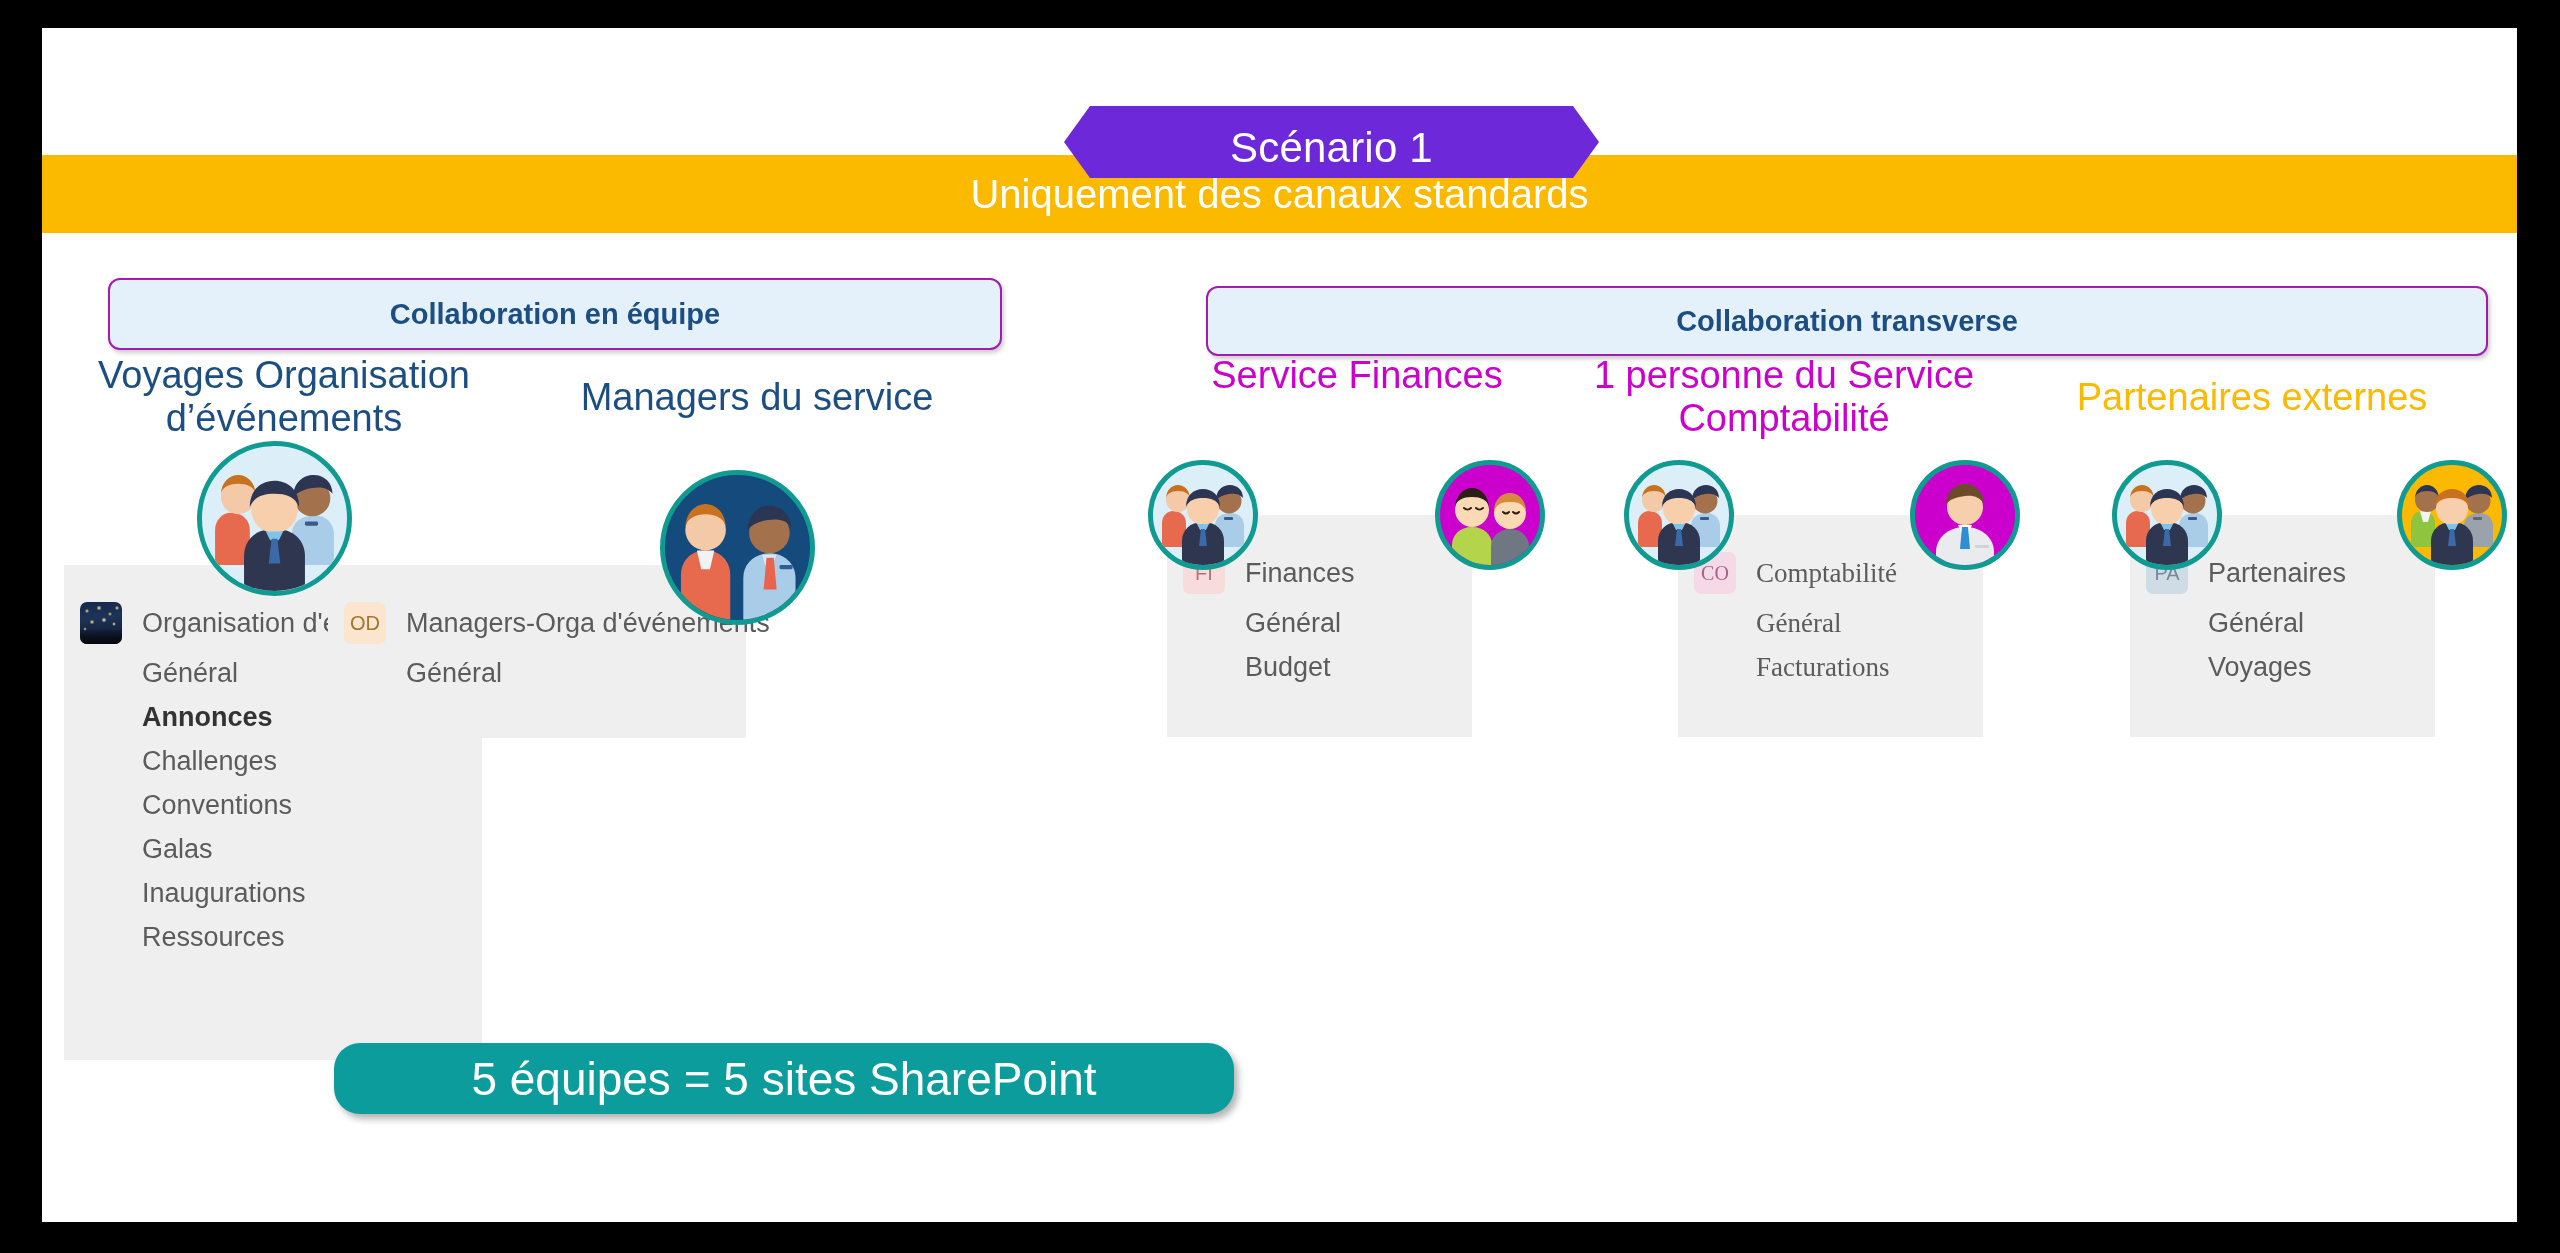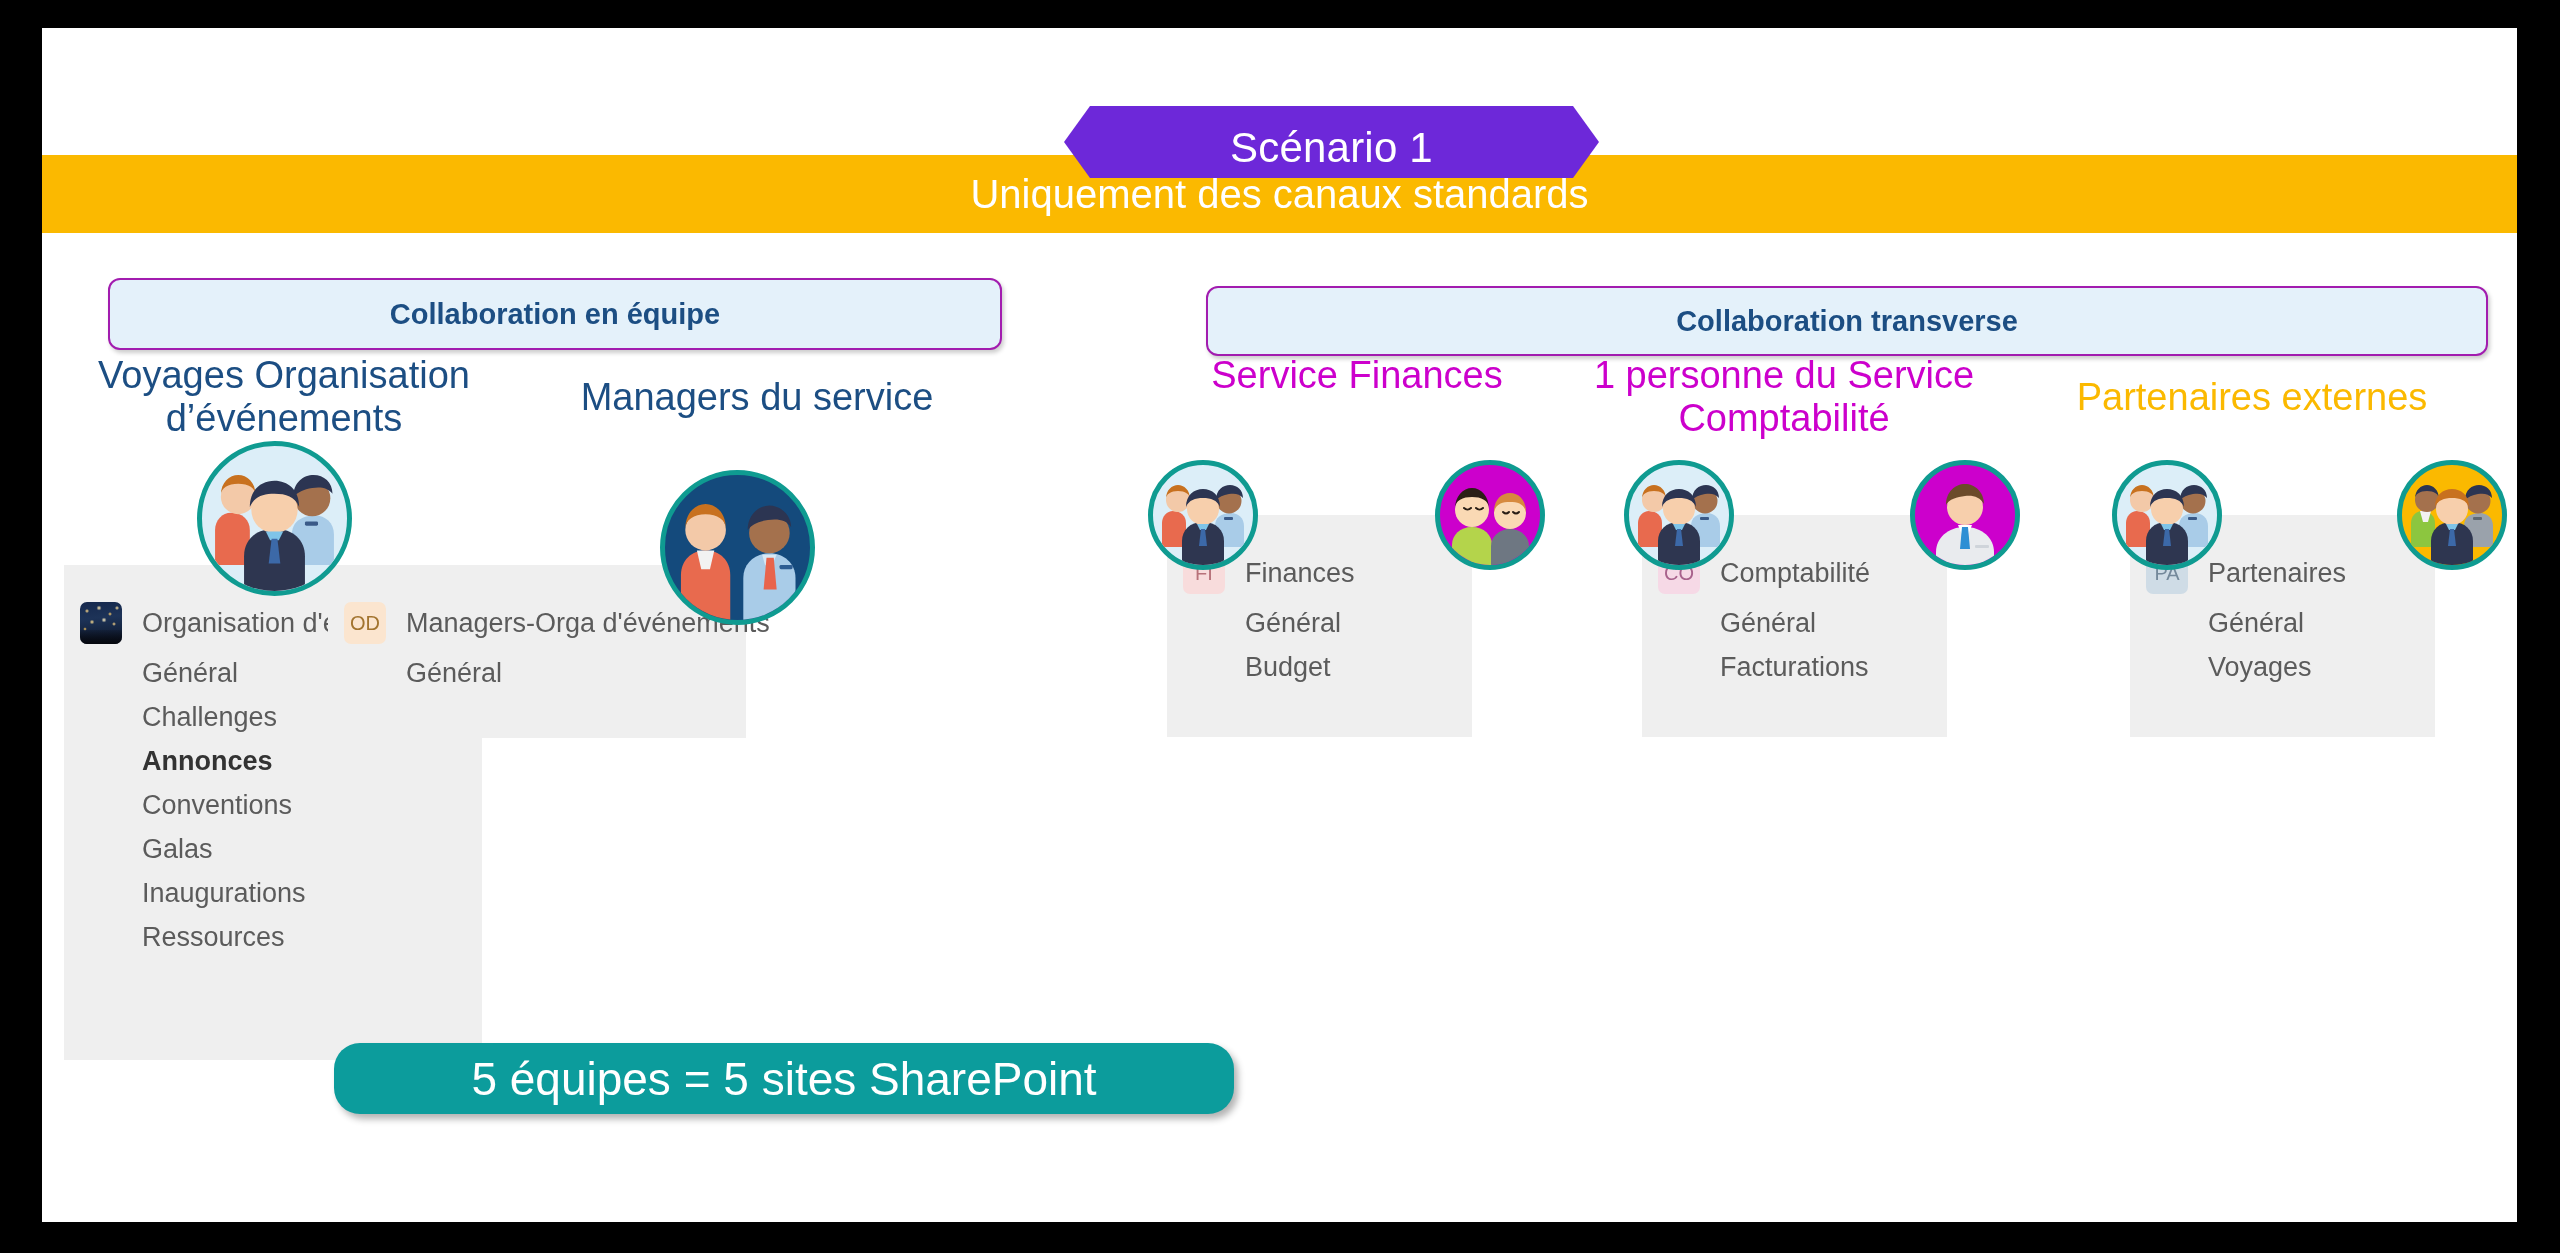--- a/index.html
+++ b/index.html
@@ -145,25 +145,25 @@
   </div>
 
   <div class="teams-card" style="left:22px;top:537px;width:418px;height:495px;">
     <div class="team-row" style="height:56px;margin-top:30px;">
       <span class="team-tile photo"></span>
       <span class="team-name">Organisation d'événements</span>
     </div>
     <div class="channel-row">
         <span>Général</span>
       </div>
-    <div class="channel-row">
-        <span>Challenges</span>
-      </div>
     <div class="channel-row active">
         <span>Annonces</span>
+      </div>
+    <div class="channel-row">
+        <span>Challenges</span>
       </div>
     <div class="channel-row">
         <span>Conventions</span>
       </div>
     <div class="channel-row">
         <span>Galas</span>
       </div>
     <div class="channel-row">
         <span>Inaugurations</span>
       </div>
@@ -266,21 +266,21 @@
       <path d="M54 47c0-12 7-19 16-19s16 7 16 19c-2-8-8-10-16-10s-14 2-16 10z" fill="#D78A3E"></path>
       <path d="M63 47c2 2 4 2 6 0M73 47c2 2 4 2 6 0" stroke="#2A1F16" stroke-width="2" fill="none" stroke-linecap="round"></path>
     </svg>
   </div>
 
   <div class="col-title t-magenta" style="left:1522px;top:326px;width:440px;">
     <div>1 personne du Service</div>
     <div>Comptabilité</div>
   </div>
 
-  <div class="teams-card" style="left:1600px;top:487px;width:305px;height:222px;">
+  <div class="teams-card" style="left:1636px;top:487px;width:305px;height:222px;font-family:Liberation Serif, serif;">
     <div class="team-row" style="height:56px;margin-top:30px;">
       <span class="team-tile initials tint-rose">CO</span>
       <span class="team-name">Comptabilité</span>
     </div>
     <div class="channel-row">
         <span>Général</span>
       </div>
     <div class="channel-row">
         <span>Facturations</span>
       </div>

